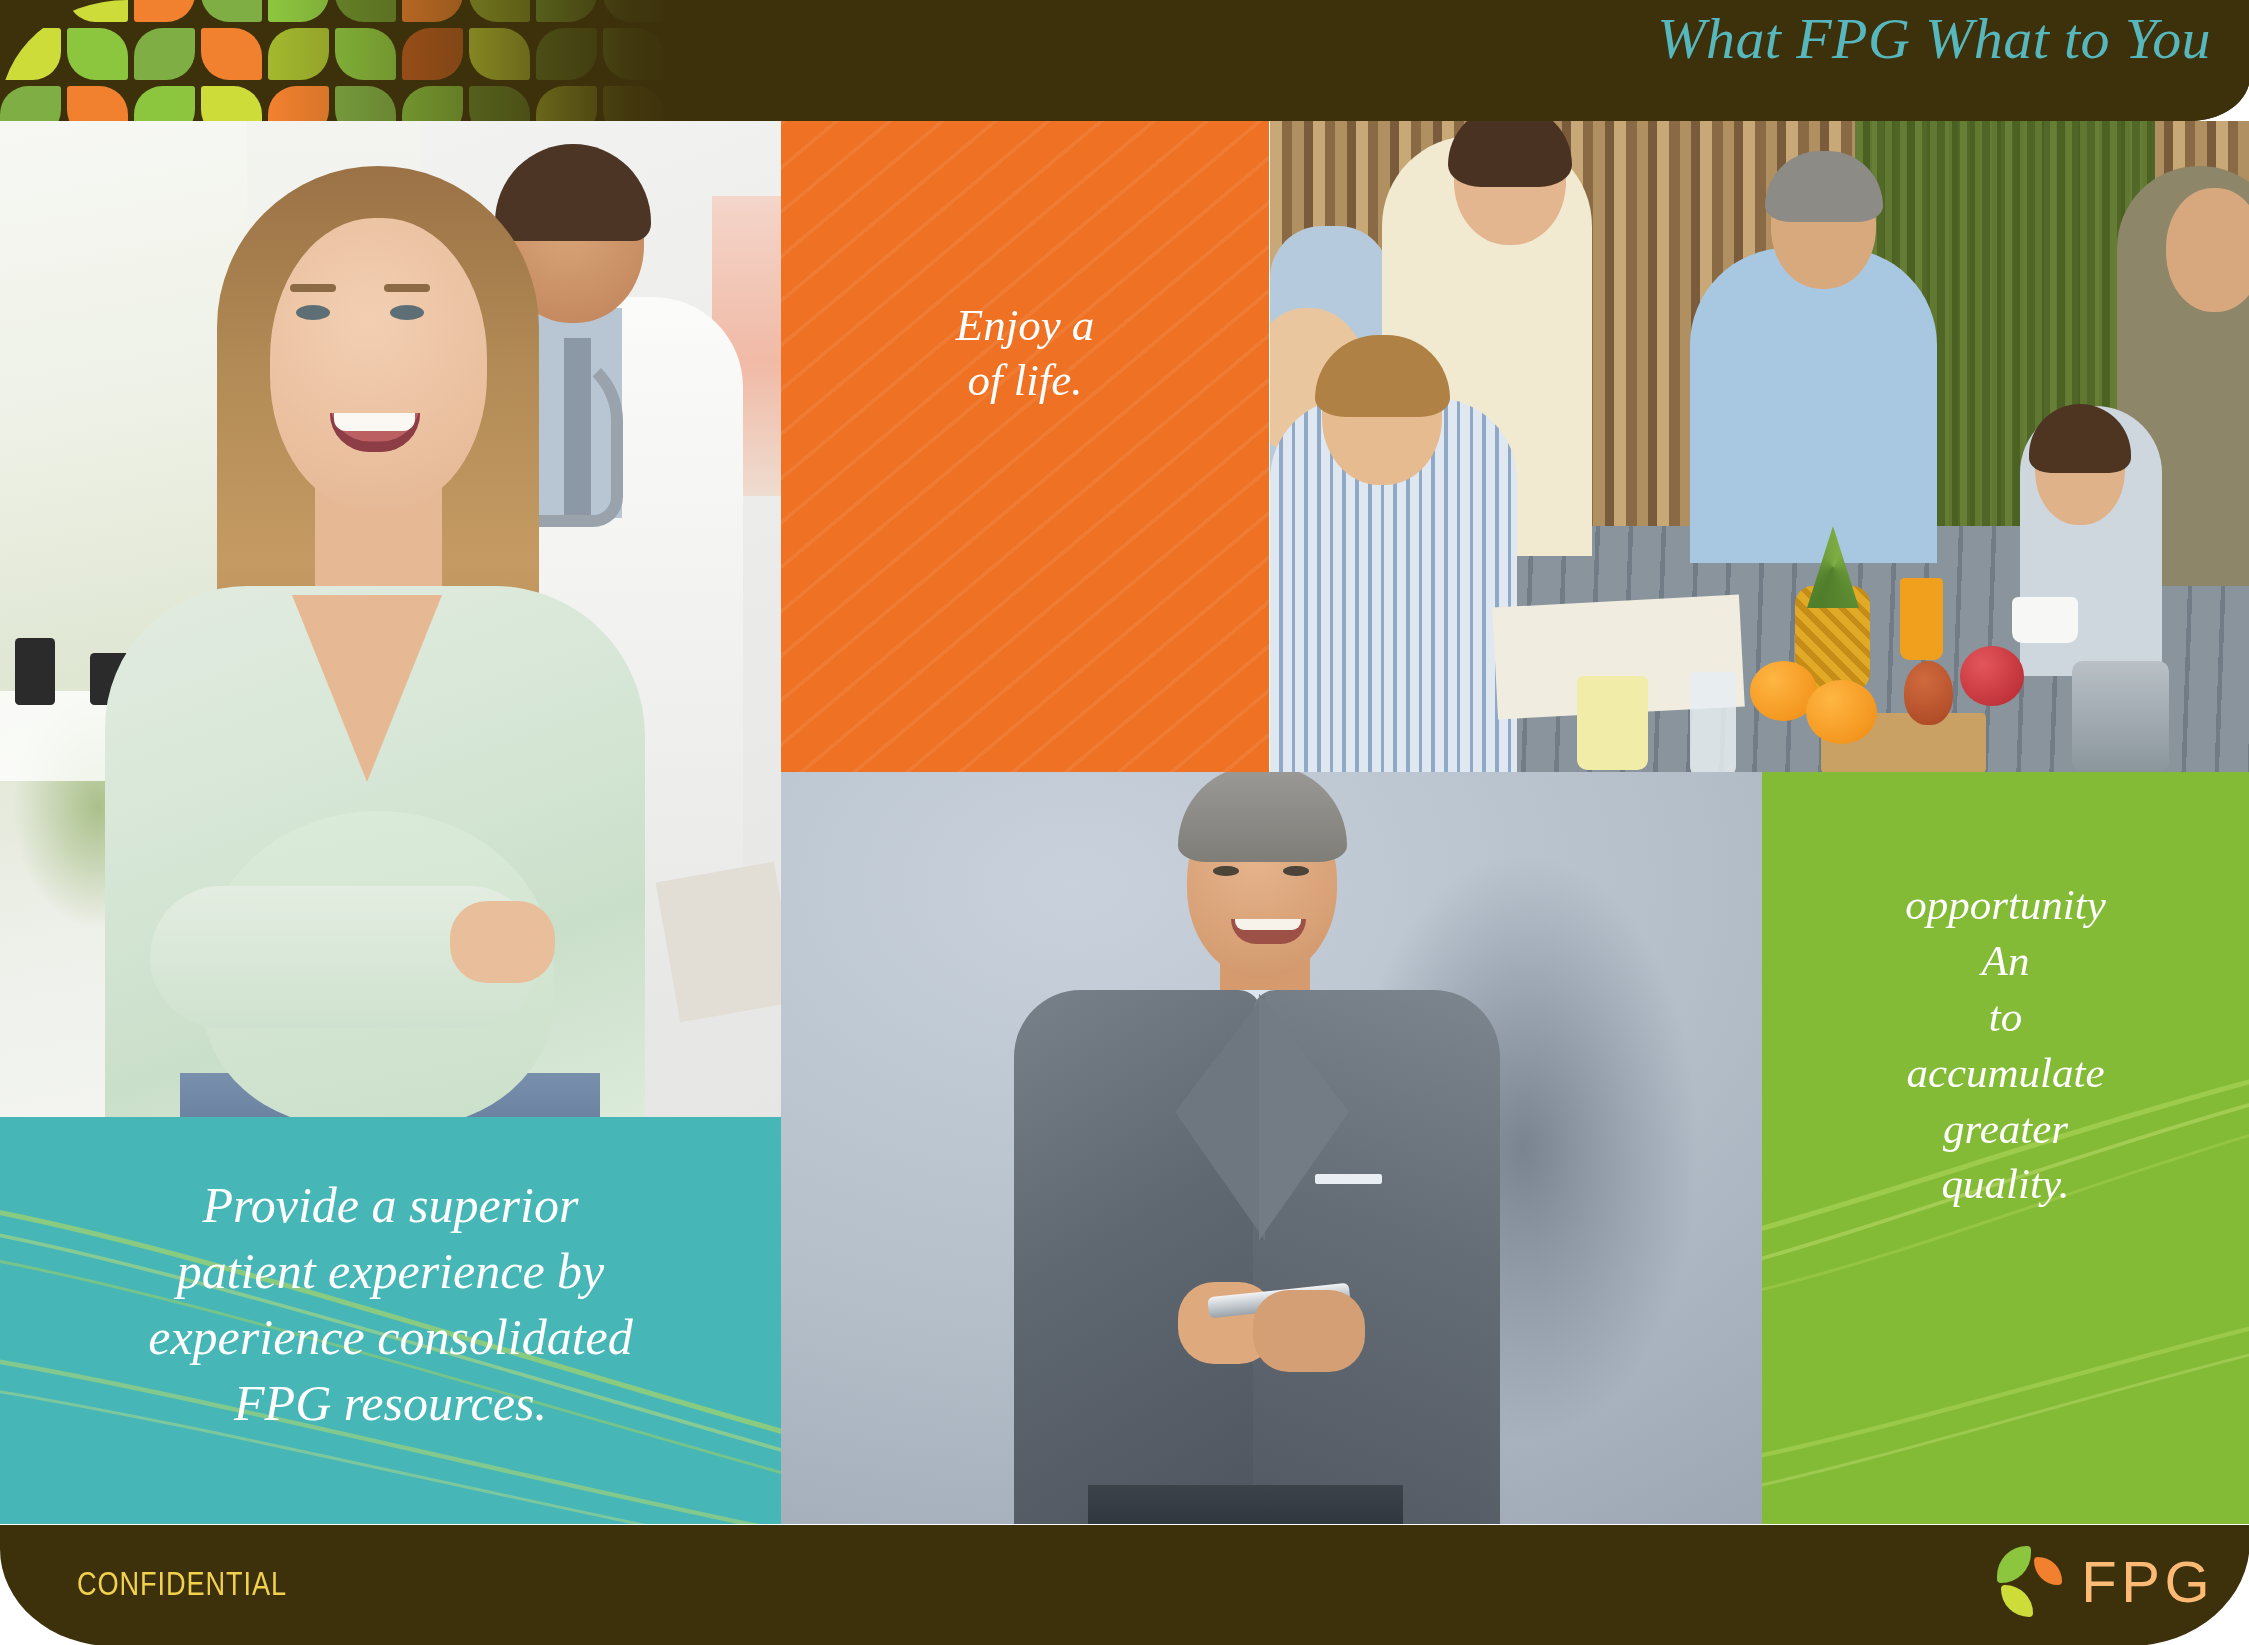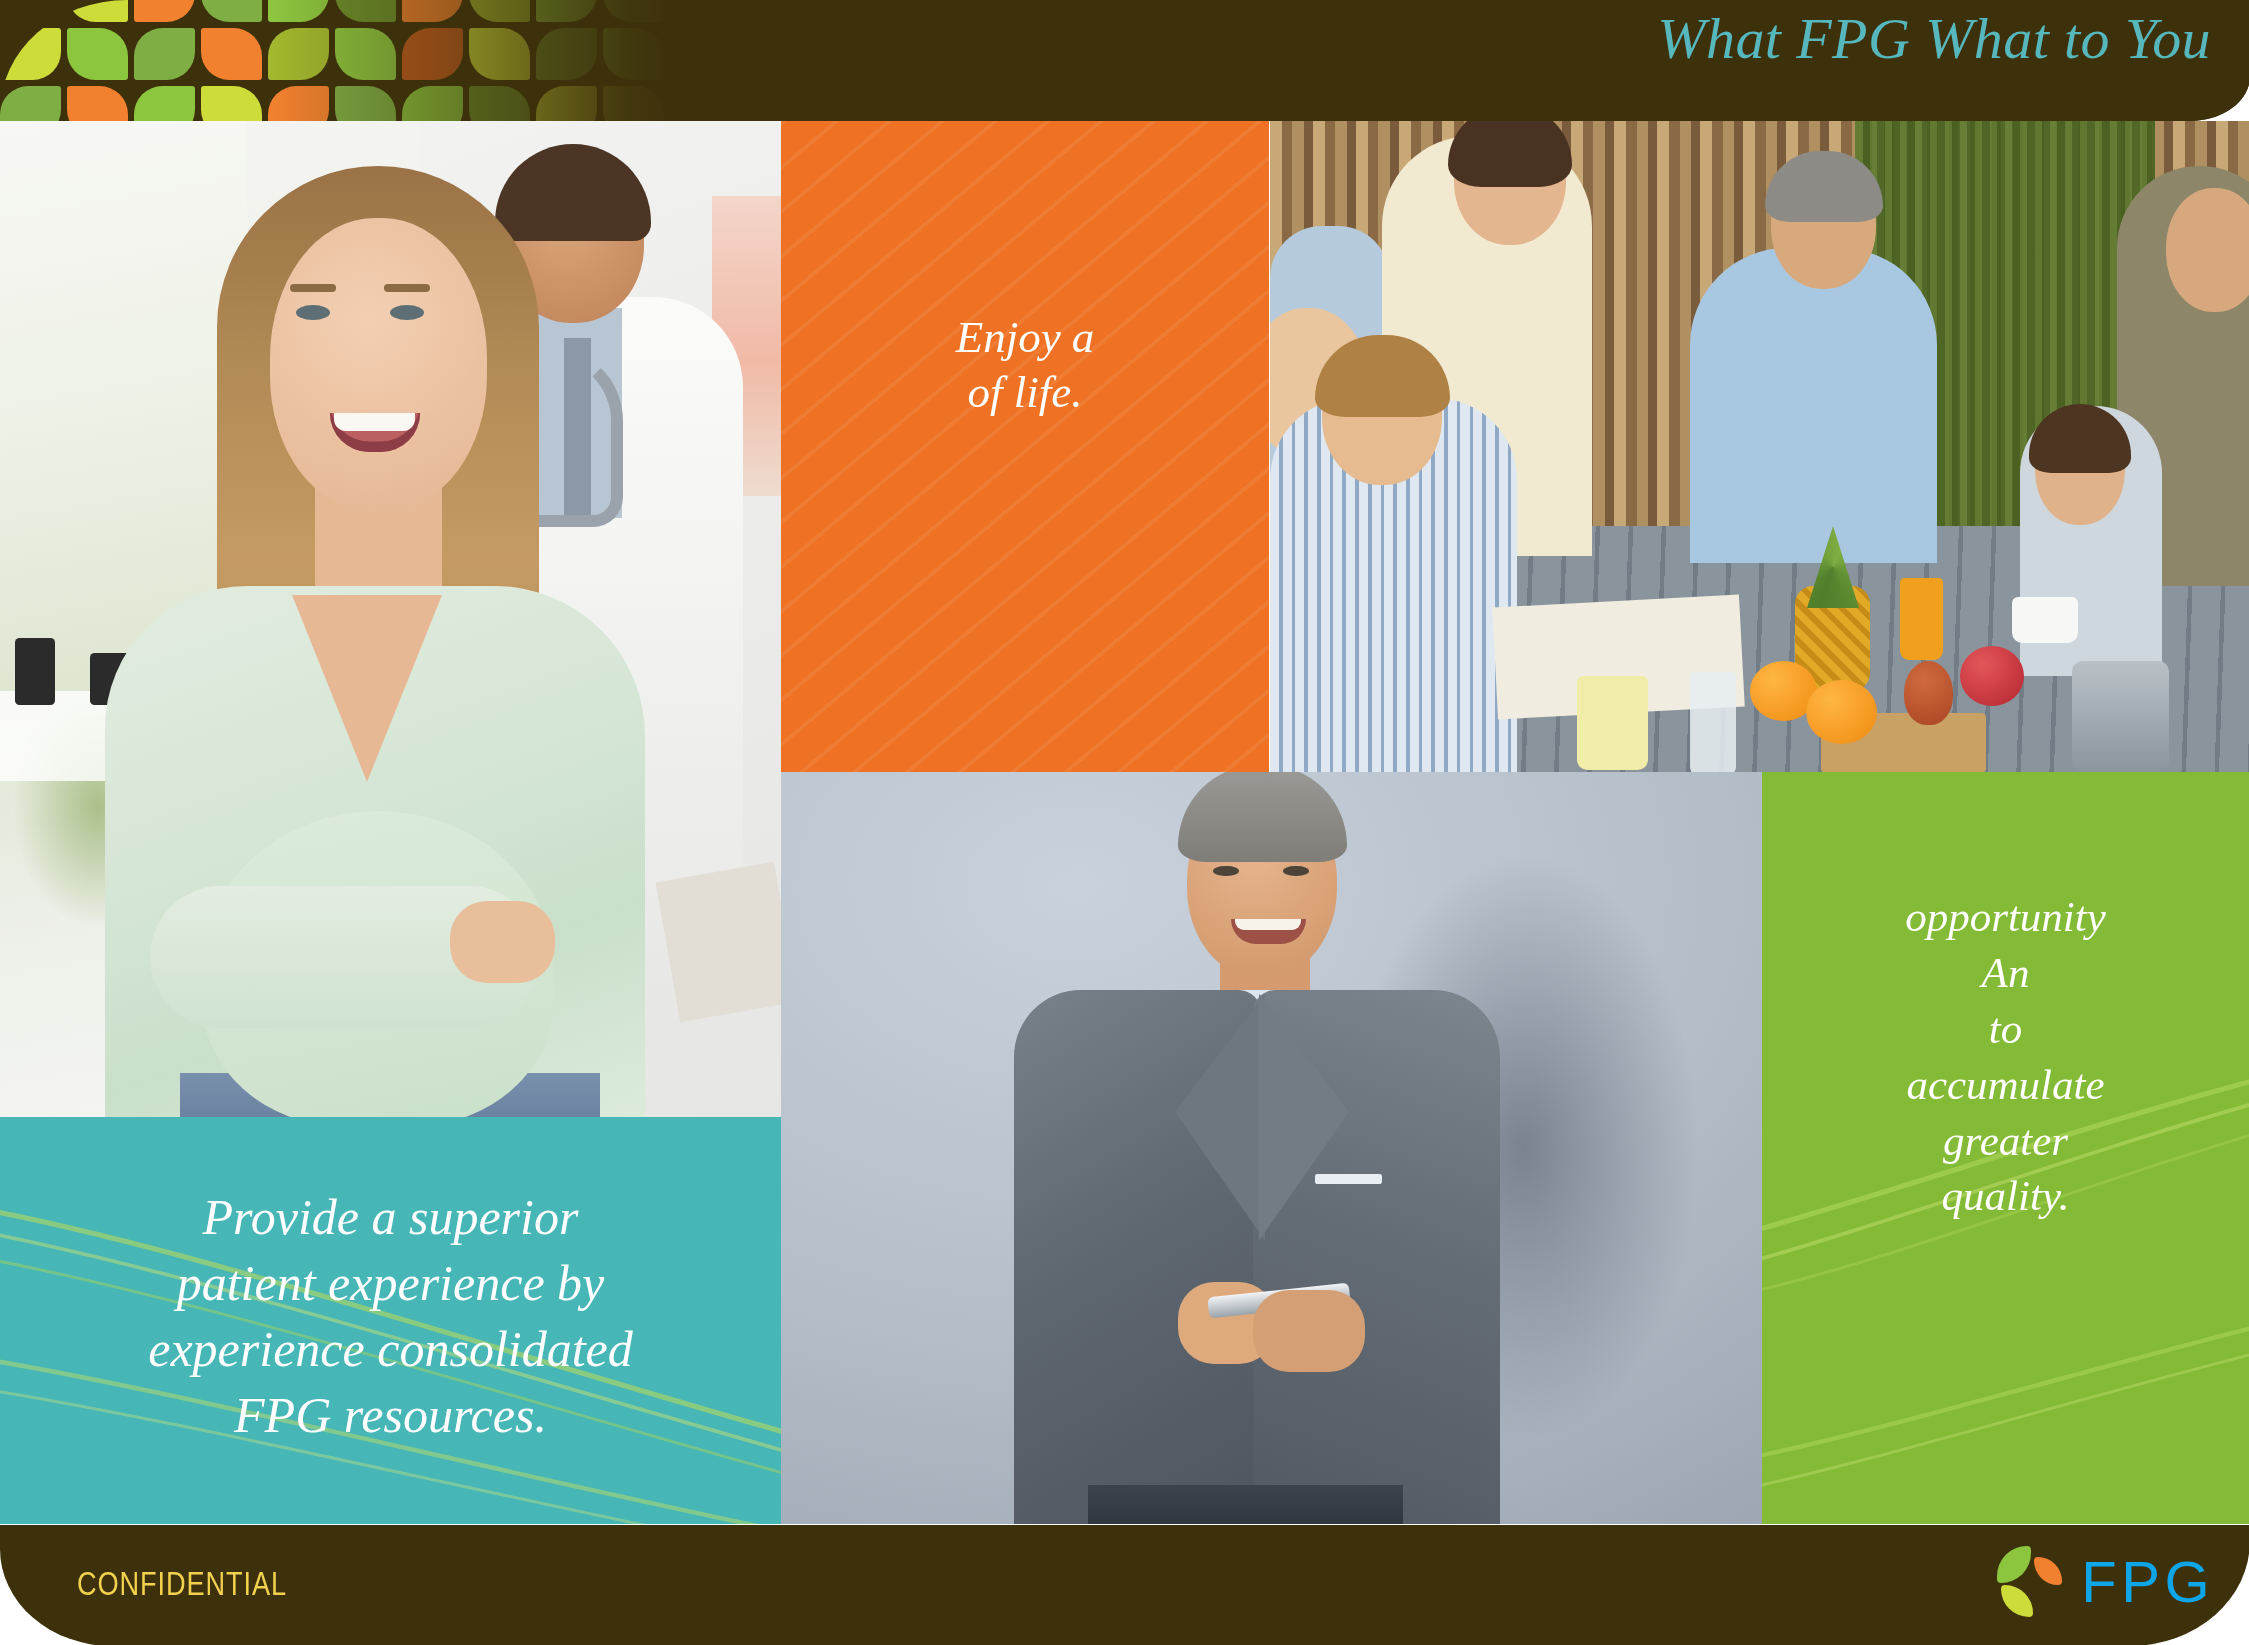--- a/index.html
+++ b/index.html
@@ -173,39 +173,39 @@
 
   
   .block-green{left:1762px;top:651px;width:487px;height:752px;background:#84bb36;}
   .block-green .swoosh{position:absolute;inset:0;overflow:hidden;}
 
   
   .block-teal{left:0;top:996px;width:781px;height:407px;background:#46b6b6;}
   .block-teal .swoosh{position:absolute;inset:0;overflow:hidden;}
 
   .quote{position:absolute;left:0;right:0;color:#ffffff;font-style:italic;text-align:center;
-      font-family:"Liberation Serif",serif;line-height:1.22;margin-top:12px;}
+      font-family:"Liberation Serif",serif;line-height:1.22;}
   .quote-orange{top:177px;font-size:45px;padding:0 25.5px;}
   .quote-teal{top:55px;font-size:50px;padding:0 30px;line-height:1.32;}
   .quote-green{top:105px;font-size:43px;padding:0 33px;line-height:1.30;}
 
   
   .footer{position:absolute;left:0;top:1525px;width:2250px;height:121px;background:#3d310c;
       border-bottom-left-radius:112px 97px;border-bottom-right-radius:120px 105px;}
   .footer-confid{position:absolute;left:77px;top:39px;color:#f2d14e;font-size:34px;
       font-family:"Liberation Sans",sans-serif;letter-spacing:1.1px;transform:scaleX(.8);transform-origin:left center;}
   .footer-page{position:absolute;left:0;right:0;top:37px;text-align:center;color:#f2d14e;font-size:34px;
       font-family:"Liberation Sans",sans-serif;}
   .footer-logo{position:absolute;right:36px;top:21px;display:flex;align-items:center;gap:13.5px;}
   .logo-mark{position:relative;width:71px;height:71px;}
   .lm{position:absolute;}
   .lm1{left:0;top:0;width:34px;height:37px;border-radius:34px 4.5px 34px 4.5px;background:#8cc63f;}
   .lm2{left:37px;top:10.5px;width:28.5px;height:28.5px;border-radius:4.5px 28.5px 4.5px 28.5px;background:#f2812f;}
   .lm3{left:4.5px;top:39px;width:31.5px;height:31.5px;border-radius:4.5px 31.5px 4.5px 31.5px;background:#cddc39;}
-  .logo-text{color:#0ea5e9;font-size:58px;font-family:"Liberation Sans",sans-serif;
+  .logo-text{color:#fdba74;font-size:58px;font-family:"Liberation Sans",sans-serif;
       letter-spacing:4.5px;font-weight:400;line-height:1;}
 </style>
 </head>
 <body>
 
 <div class="slide">
 
   <div class="header">
     <div class="header-rounded"></div>
     <div class="leafpattern">

